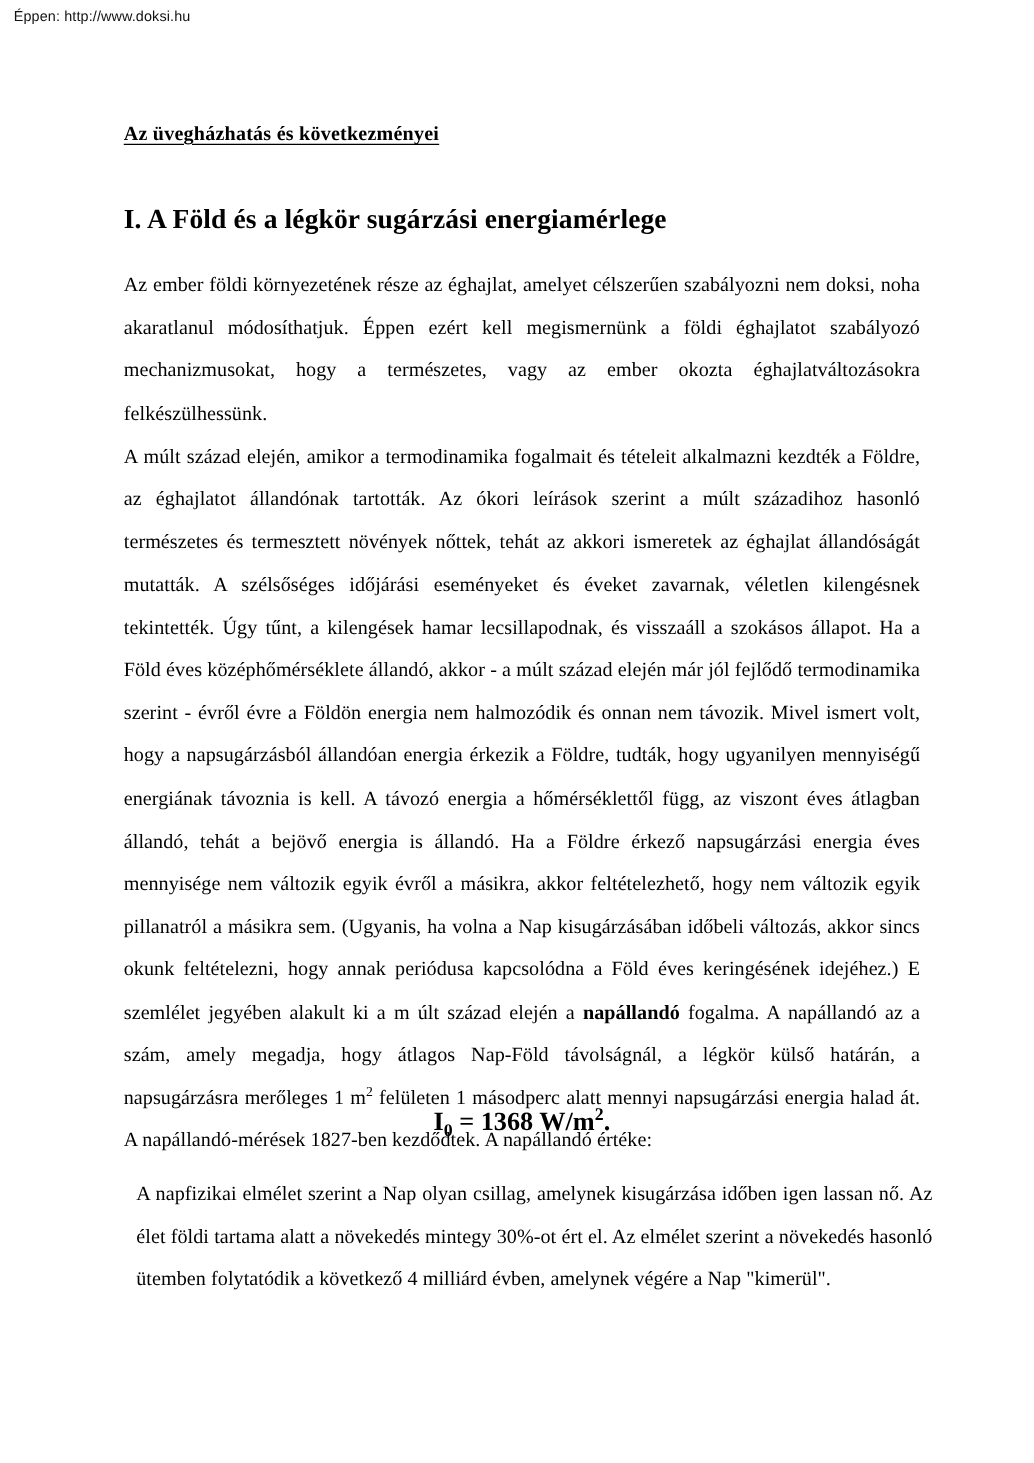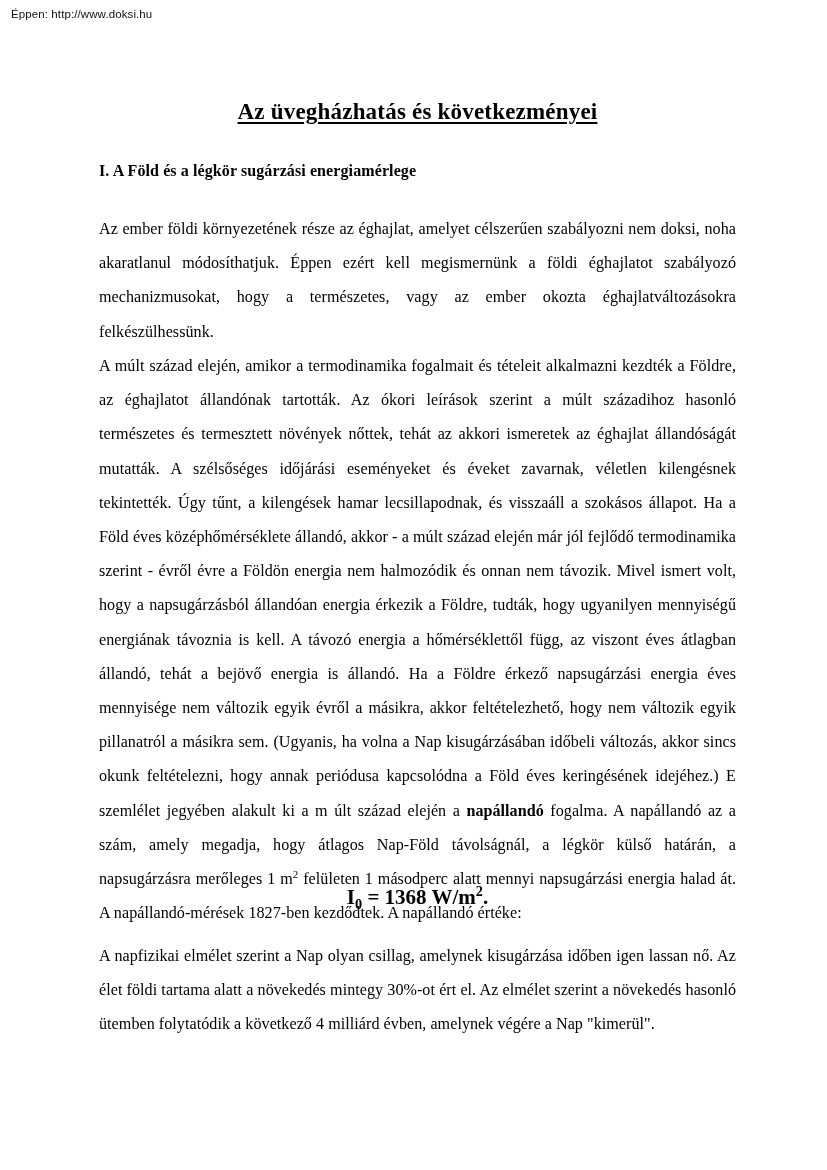--- a/index.html
+++ b/index.html
@@ -38,59 +38,59 @@
 
   
   .content {
     position: absolute;
     left: 99px;
     top: 0;
     width: 637px;
   }
 
   .doc-title {
-    text-align: center;
-    font-size: 23px;
+    font-size: 16px;
     font-weight: bold;
     text-decoration: underline;
     text-underline-offset: 3px;
     margin: 0;
     padding: 0;
     position: absolute;
     top: 99px;
     left: 0;
     width: 637px;
     letter-spacing: 0.2px;
   }
 
   .section-heading {
     position: absolute;
     top: 162px;
     left: 0;
     width: 637px;
-    font-size: 16px;
+    font-size: 22px;
     font-weight: bold;
     margin: 0;
     letter-spacing: 0.1px;
   }
 
   p.body-par {
     position: absolute;
     left: 0;
     width: 637px;
     margin: 0;
     font-size: 16.1px;
     line-height: 34.2px;
     text-align: justify;
     text-justify: inter-word;
     letter-spacing: 0.05px;
   }
 
   p.body-par.last-ragged {
     text-align: justify;
+    margin-left: 10px;
   }
 
   #par-intro   { top: 212px; }
   #par-main    { top: 349px; }
   #par-formula { top: 880px; }
   #par-outro   { top: 939px; }
 
   .formula-line {
     position: absolute;
     left: 0;

